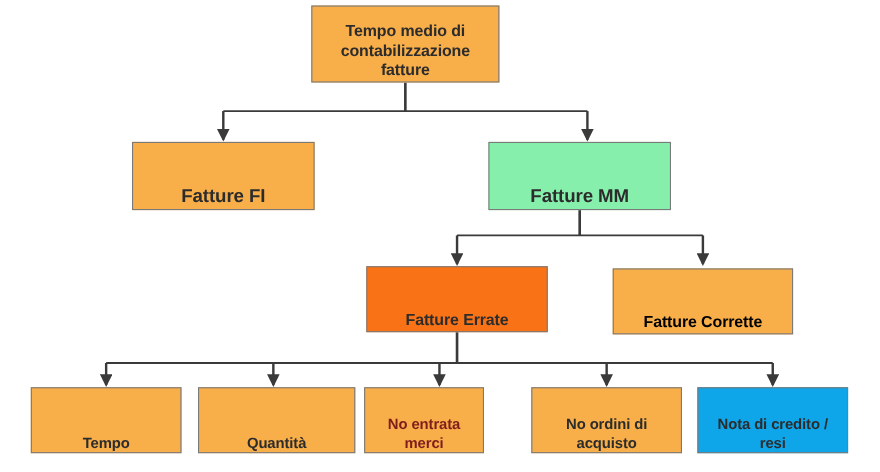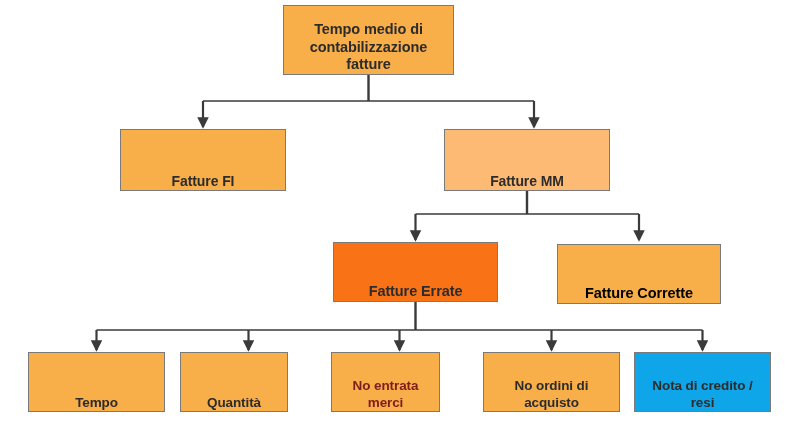--- a/index.html
+++ b/index.html
@@ -40,21 +40,21 @@
     line-height: 1.22;
     letter-spacing: -0.1px;
     z-index: 2;
   }
   .node-label {
     display: block;
     padding: 0 4px;
     white-space: pre-line;
   }
   .lvl-root   { font-size: 14.5px; }
-  .lvl-two    { font-size: 14px; }
+  .lvl-two    { font-size: 17px; }
   .lvl-three  { font-size: 14.5px; }
   .lvl-four   { font-size: 13.5px; }
 </style>
 </head>
 <body>
 
 <div id="diagram-canvas" style="background: rgb(255, 255, 255);">
 
   <svg id="connector-layer" viewBox="0 0 800 429" width="800" height="429" xmlns="http://www.w3.org/2000/svg">
     <defs>
@@ -89,37 +89,37 @@
   </svg>
 
   <div class="node lvl-root" style="left: 283px; top: 5px; width: 171px; height: 70px; background: rgb(248, 174, 73); border-color: rgb(122, 122, 122); color: rgb(44, 44, 44);">
     <span class="node-label">Tempo medio di contabilizzazione fatture</span>
   </div>
 
   <div class="node lvl-two" style="left: 120px; top: 129px; width: 166px; height: 62px; background: rgb(248, 174, 73); border-color: rgb(122, 122, 122); color: rgb(44, 44, 44);">
     <span class="node-label">Fatture FI</span>
   </div>
 
-  <div class="node lvl-two" style="left: 444px; top: 129px; width: 166px; height: 62px; background: #fdba74; border-color: rgb(122, 122, 122); color: rgb(44, 44, 44);">
+  <div class="node lvl-two" style="left: 444px; top: 129px; width: 166px; height: 62px; background: #86efac; border-color: rgb(122, 122, 122); color: rgb(44, 44, 44);">
     <span class="node-label">Fatture MM</span>
   </div>
 
   <div class="node lvl-three" style="left: 333px; top: 242px; width: 165px; height: 60px; background: #f97316; border-color: rgb(122, 122, 122); color: rgb(44, 44, 44);">
     <span class="node-label">Fatture Errate</span>
   </div>
 
   <div class="node lvl-three" style="left: 557px; top: 244px; width: 164px; height: 60px; background: rgb(248, 174, 73); border-color: rgb(122, 122, 122); color: #000000;">
     <span class="node-label">Fatture Corrette</span>
   </div>
 
   <div class="node lvl-four" style="left: 28px; top: 352px; width: 137px; height: 60px; background: rgb(248, 174, 73); border-color: rgb(122, 122, 122); color: rgb(44, 44, 44);">
     <span class="node-label">Tempo</span>
   </div>
 
-  <div class="node lvl-four" style="left: 180px; top: 352px; width: 108px; height: 60px; background: rgb(248, 174, 73); border-color: rgb(122, 122, 122); color: rgb(44, 44, 44);">
+  <div class="node lvl-four" style="left: 180px; top: 352px; width: 143px; height: 60px; background: rgb(248, 174, 73); border-color: rgb(122, 122, 122); color: rgb(44, 44, 44);">
     <span class="node-label">Quantità</span>
   </div>
 
   <div class="node lvl-four" style="left: 331px; top: 352px; width: 109px; height: 60px; background: rgb(248, 174, 73); border-color: rgb(122, 122, 122); color: #7f1d1d;">
     <span class="node-label">No entrata merci</span>
   </div>
 
   <div class="node lvl-four" style="left: 483px; top: 352px; width: 137px; height: 60px; background: rgb(248, 174, 73); border-color: rgb(122, 122, 122); color: rgb(44, 44, 44);">
     <span class="node-label">No ordini di acquisto</span>
   </div>

